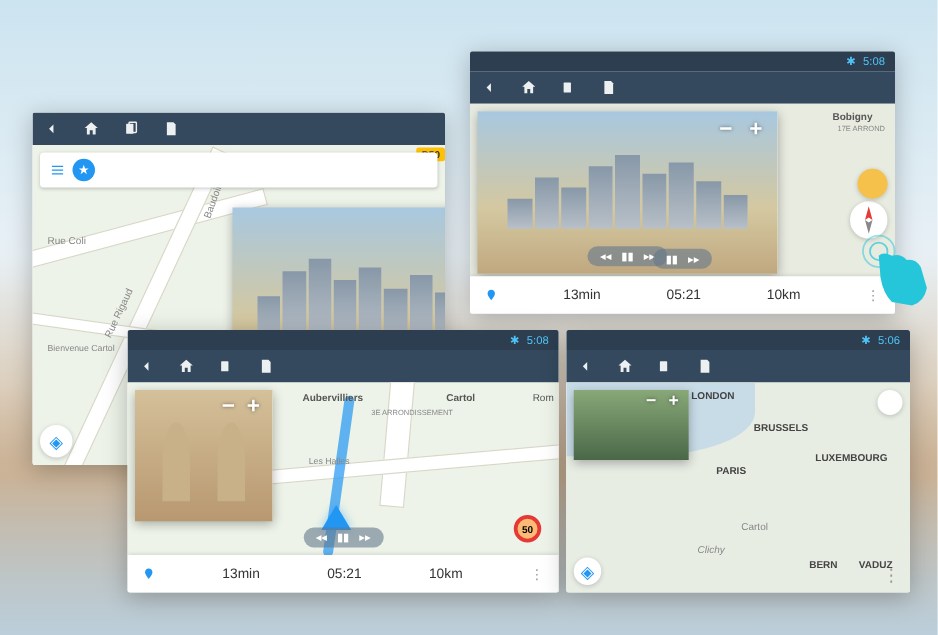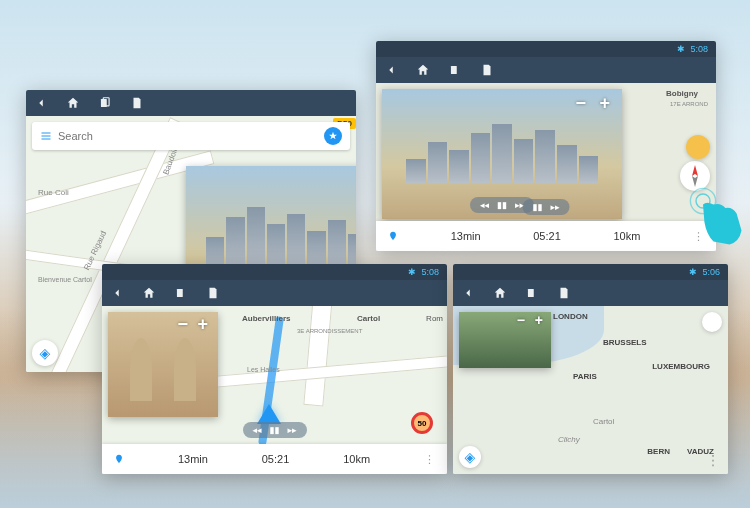--- a/index.html
+++ b/index.html
@@ -99,21 +99,20 @@
       <div class="road" style="left:-10px;top:150px;width:250px;height:10px;transform:rotate(8deg)"></div>
       <span class="maplabel" style="left:12px;top:72px">Rue Coli</span>
       <span class="maplabel" style="left:48px;top:130px;transform:rotate(-65deg)">Rue Rigaud</span>
       <span class="maplabel" style="left:130px;top:40px;transform:rotate(-70deg)">Baudoin</span>
       <span class="maplabel" style="left:12px;top:160px;font-size:7px">Bienvenue Cartol</span>
       <span class="roadbadge" style="right:0;top:2px">D50</span>
       <div class="searchbar">
         <svg viewBox="0 0 24 24">
             <path d="M3 6h18M3 12h18M3 18h18" stroke="#2196f3" stroke-width="2"></path>
           </svg>
-        <input placeholder="Search" style="">
         <div class="bookmark">
             <svg viewBox="0 0 24 24">
               <path d="M12 2l2.5 7h7l-5.5 4 2 7-6-4.5-6 4.5 2-7-5.5-4h7z"></path>
             </svg>
           </div>
       </div>
       <div class="fab" style="left:6px;bottom:6px">◈</div>
 
       <div class="pip" style="right:-30px;top:50px;width:200px;height:150px">
         <div class="pip-city">

